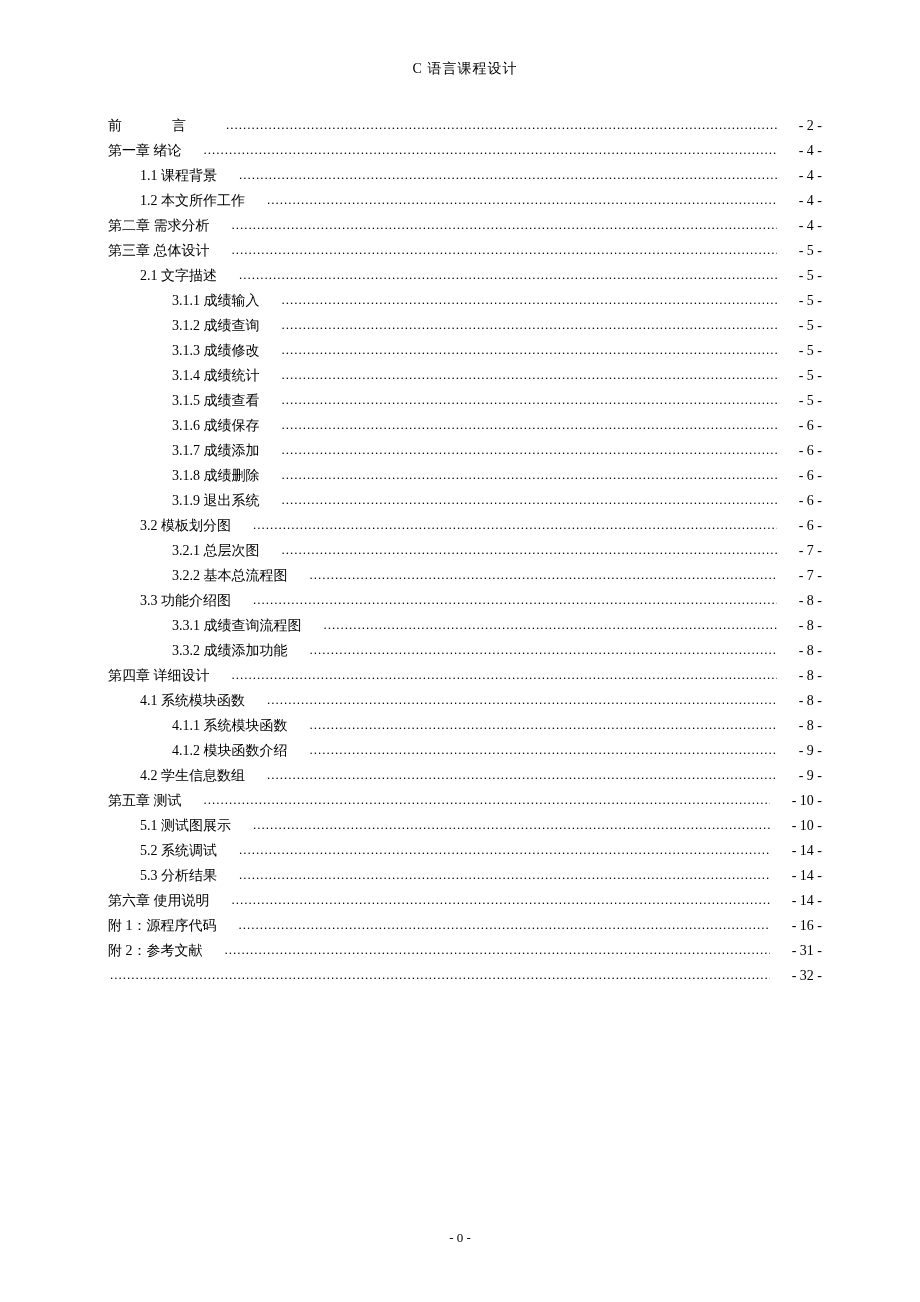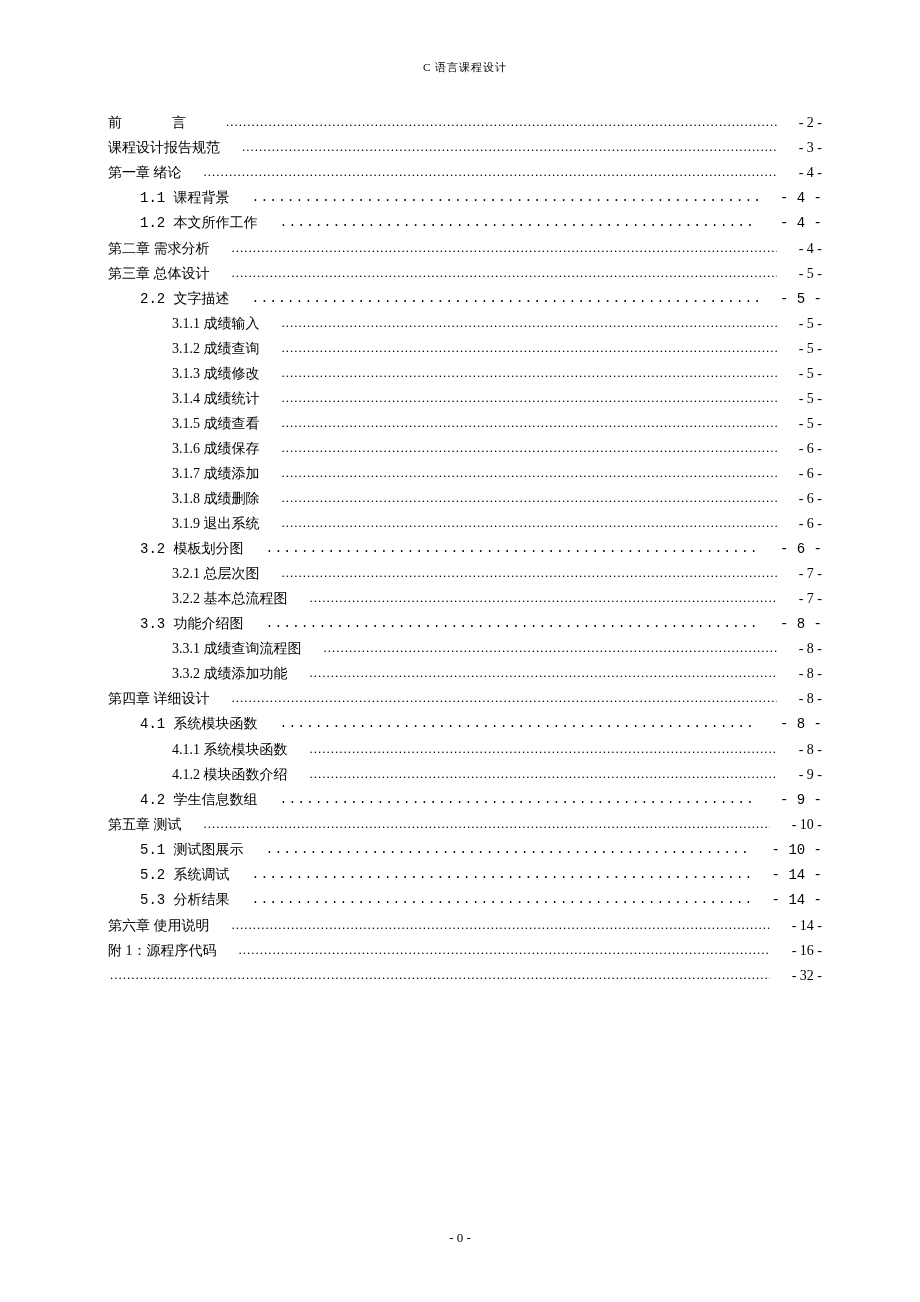--- a/index.html
+++ b/index.html
@@ -9,21 +9,21 @@
       width: 920px;
       height: 1302px;
       position: relative;
       color: #000;
     }
     .page {
       padding: 60px 98px 0 108px;
     }
     .header {
       text-align: center;
-      font-size: 11px;
+      font-size: 14px;
       margin-bottom: 36px;
       letter-spacing: 1px;
     }
     .title {
       text-align: center;
       font-size: 30px;
       font-weight: bold;
       margin-bottom: 26px;
       letter-spacing: 2px;
     }
@@ -52,21 +52,21 @@
       position: relative;
       top: -1px;
     }
     .leader::after {
       content: "...................................................................................................................................................................................................................";
     }
     .page-num {
       flex: 0 0 auto;
     }
     .indent-0 { padding-left: 0; }
-    .indent-1 { padding-left: 32px; font-family: Liberation Mono, monospace; }
+    .indent-1 { padding-left: 32px; }
     .indent-2 { padding-left: 64px; }
     .page-footer {
       position: absolute;
       bottom: 56px;
       left: 0;
       right: 0;
       text-align: center;
       font-size: 13px;
     }
     .preface-label {
@@ -78,25 +78,20 @@
 
 <div class="page">
   <div class="header">C 语言课程设计</div>
   <div class="toc" id="toc">
       <div class="toc-row indent-0">
         <span class="entry-label preface-label">前　言</span>
         <span class="leader"></span>
         <span class="page-num">- 2 -</span>
       </div>
       <div class="toc-row indent-0">
-        <span class="entry-label">课程设计报告规范</span>
-        <span class="leader"></span>
-        <span class="page-num">- 3 -</span>
-      </div>
-      <div class="toc-row indent-0">
         <span class="entry-label">第一章 绪论</span>
         <span class="leader"></span>
         <span class="page-num">- 4 -</span>
       </div>
       <div class="toc-row indent-1">
         <span class="entry-label">1.1 课程背景</span>
         <span class="leader"></span>
         <span class="page-num">- 4 -</span>
       </div>
       <div class="toc-row indent-1">
@@ -108,21 +103,21 @@
         <span class="entry-label">第二章 需求分析</span>
         <span class="leader"></span>
         <span class="page-num">- 4 -</span>
       </div>
       <div class="toc-row indent-0">
         <span class="entry-label">第三章 总体设计</span>
         <span class="leader"></span>
         <span class="page-num">- 5 -</span>
       </div>
       <div class="toc-row indent-1">
-        <span class="entry-label">2.2 文字描述</span>
+        <span class="entry-label">2.1 文字描述</span>
         <span class="leader"></span>
         <span class="page-num">- 5 -</span>
       </div>
       <div class="toc-row indent-2">
         <span class="entry-label">3.1.1 成绩输入</span>
         <span class="leader"></span>
         <span class="page-num">- 5 -</span>
       </div>
       <div class="toc-row indent-2">
         <span class="entry-label">3.1.2 成绩查询</span>
@@ -241,20 +236,25 @@
       </div>
       <div class="toc-row indent-0">
         <span class="entry-label">第六章 使用说明</span>
         <span class="leader"></span>
         <span class="page-num">- 14 -</span>
       </div>
       <div class="toc-row indent-0">
         <span class="entry-label">附 1：源程序代码</span>
         <span class="leader"></span>
         <span class="page-num">- 16 -</span>
+      </div>
+      <div class="toc-row indent-0">
+        <span class="entry-label">附 2：参考文献</span>
+        <span class="leader"></span>
+        <span class="page-num">- 31 -</span>
       </div>
       <div class="toc-row indent-0">
         <span class="leader"></span>
         <span class="page-num">- 32 -</span>
       </div>
     </div>
 </div>
 
 <div class="page-footer">- 0 -</div>
 

